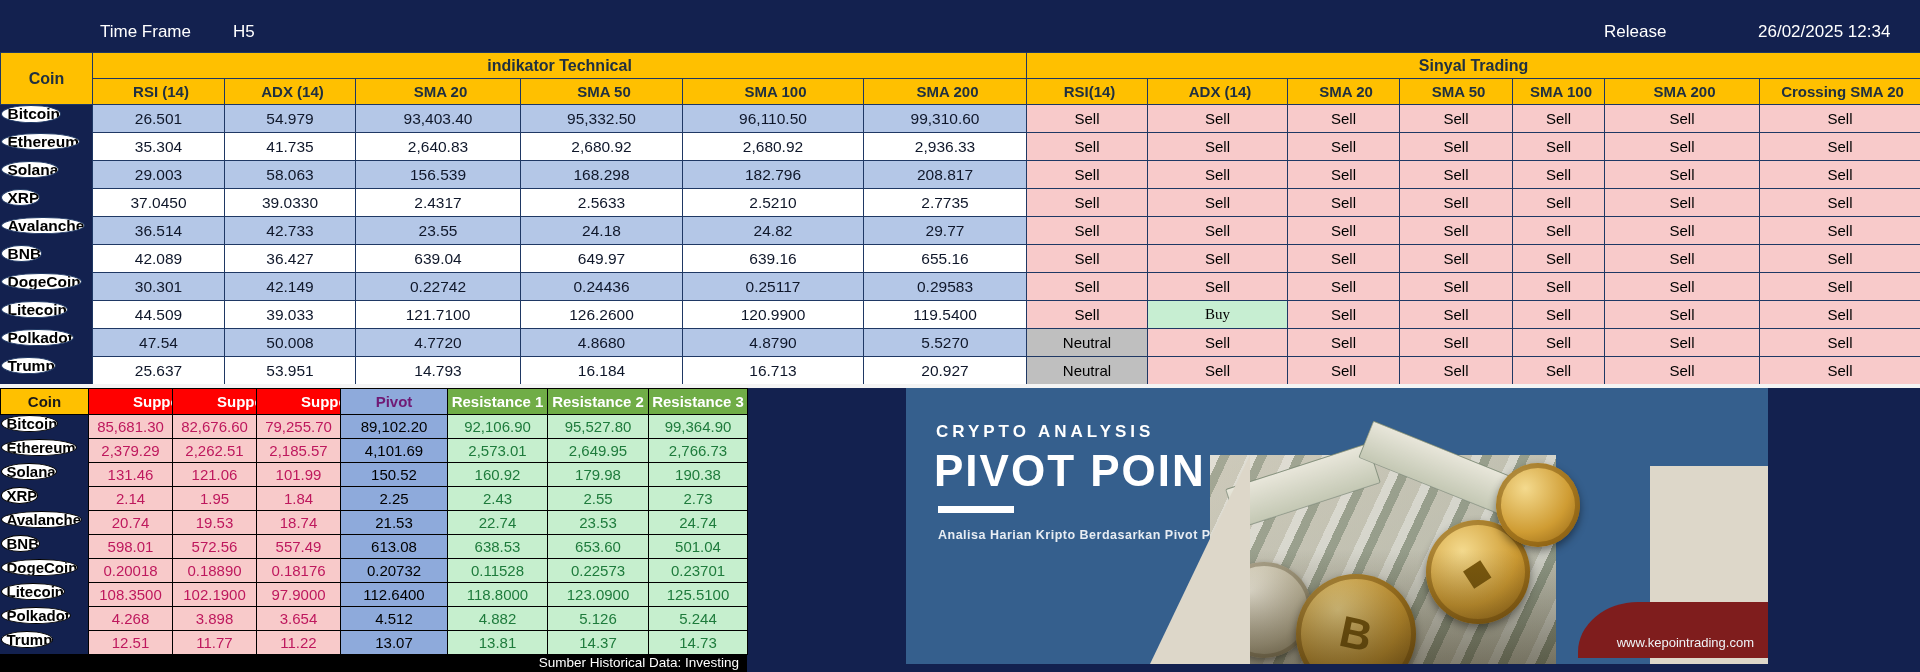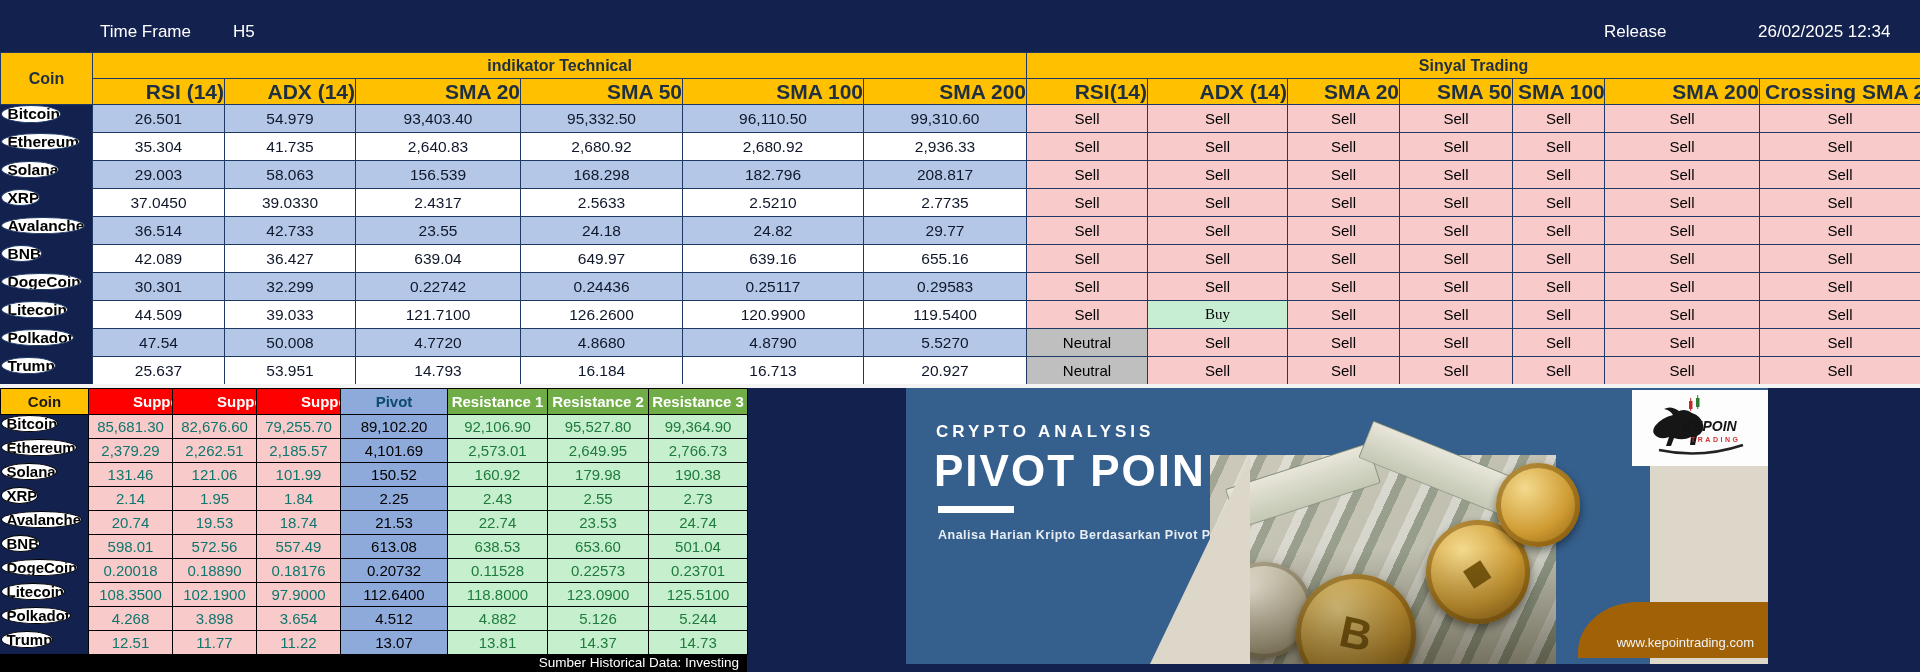--- a/index.html
+++ b/index.html
@@ -17,44 +17,44 @@
   .topbar .rel-value  { position:absolute; left:1758px; top:22px; font-size:17px; }
 
   
   table { border-collapse:collapse; table-layout:fixed; }
   .tech { position:absolute; top:52px; left:0; width:1920px; }
   .tech th, .tech td { border:1px solid #1f3864; overflow:hidden; white-space:nowrap; padding:0; line-height:1; }
   .tech thead tr.grp   { height:26px; }
   .tech thead tr.cols  { height:26px; }
   .tech tbody tr       { height:28px; }
   .tech th { background:#ffc000; color:#203040; font-weight:700; font-size:16px; }
-  .tech th.colh { text-align:right; padding-left:5px; font-size:21px; }
+  .tech th.colh { text-align:center; padding-left:5px; font-size:15px; }
   .tech td.coin { background:#fff; color:#000; text-align:left; padding-left:6px; font-size:15.5px; }
   .tech td.val  { background:#fff; color:#0f172a; text-align:center; font-size:15.5px; }
   .tech tr.stripe td.val { background:#b4c7e7; }
   .tech td.sig { text-align:center; font-size:15px; color:#000; }
   .tech td.sig-sell    { background:#f8caca; }
   .tech td.sig-buy     { background:#c7eed2;font-family:Liberation Serif, serif; }
   .tech td.sig-neutral { background:#bfbfbf; }
 
   .gap-strip { position:absolute; top:384px; left:0; width:1920px; height:4px; background:#f4f4f4; }
 
   
   .pivot { position:absolute; top:388px; left:0; width:747px; }
   .pivot th, .pivot td { border:1px solid #000; overflow:hidden; white-space:nowrap; padding:0; line-height:1; }
   .pivot thead tr { height:26px; }
   .pivot tbody tr { height:24px; }
   .pivot th { font-size:15px; font-weight:700; }
   .pivot th.h-coin { background:#ffc000; color:#1a1a1a; }
   .pivot th.h-support { background:#ff0000; color:#fff;padding-left:44px; }
-  .pivot th.h-pivot { background:#8eaadb; color:#0c4a6e; }
+  .pivot th.h-pivot { background:#8eaadb; color:#701a75; }
   .pivot th.h-resistance { background:#70ad47; color:#fff; }
   .pivot td { font-size:15px; text-align:center; }
   .pivot td.coin { background:#fff; color:#000; text-align:left; padding-left:5px; }
-  .pivot td.support    { background:#f8caca; color:#0f766e; }
+  .pivot td.support    { background:#f8caca; color:#be185d; }
   .pivot td.pivotc     { background:#8eaadb; color:#000; }
   .pivot td.resistance { background:#c6efce; color:#1e7b3c; }
 
   .source-bar {
     position:absolute; top:654px; left:0; width:747px; height:30px;
     background:#000; color:#fff; font-size:13.5px; line-height:18px;
     text-align:right; padding-right:8px;
   }
 
   
@@ -75,21 +75,21 @@
   .photo .bill { position:absolute; background:linear-gradient(#e8e6da,#c4c8b4); border:1px solid rgba(70,90,70,.5); border-radius:2px; }
   .photo .shade { position:absolute; left:0; bottom:0; width:100%; height:55%;
     background:linear-gradient(rgba(40,30,10,0), rgba(40,30,10,.45)); }
   .coin { position:absolute; border-radius:50%; display:flex; align-items:center; justify-content:center; font-weight:700; }
   .coin.gold   { background:radial-gradient(circle at 35% 30%, #f4da8e, #cf9c33 55%, #8a5d10 95%); box-shadow:inset 0 0 0 5px rgba(120,80,10,.5), 0 4px 8px rgba(0,0,0,.45); color:#7c5a0e; }
   .coin.silver { background:radial-gradient(circle at 35% 30%, #f6f2e4, #c0b89e 60%, #8d8468 95%); box-shadow:inset 0 0 0 4px rgba(110,100,70,.45), 0 3px 6px rgba(0,0,0,.4); color:#867c5c; }
   .coin .glyph { transform:rotate(12deg); }
 
   .wedge { position:absolute; left:244px; top:67px; width:100px; height:209px; background:#ddd7c9;
     clip-path:polygon(0 100%, 100% 0, 100% 100%); }
-  .swoosh { position:absolute; right:0; bottom:6px; width:190px; height:56px; background:#a16207;
+  .swoosh { position:absolute; right:0; bottom:6px; width:190px; height:56px; background:#7f1d1d;
     border-top-left-radius:60px 50px; }
   .swoosh .site { position:absolute; right:14px; bottom:8px; color:#f0f3f7; font-size:13px; }
 
   .logo-card svg { display:block; }
 </style>
 </head>
 <body>
 
 <div class="stage">
 
@@ -232,21 +232,21 @@
           <td class="sig sig-sell">Sell</td>
           <td class="sig sig-sell">Sell</td>
           <td class="sig sig-sell">Sell</td>
           <td class="sig sig-sell">Sell</td>
           <td class="sig sig-sell">Sell</td>
           <td class="sig sig-sell">Sell</td>
         </tr>
         <tr class="stripe">
           <td class="coin">DogeCoin</td>
           <td class="val">30.301</td>
-          <td class="val">32.299</td>
+          <td class="val">42.149</td>
           <td class="val">0.22742</td>
           <td class="val">0.24436</td>
           <td class="val">0.25117</td>
           <td class="val">0.29583</td>
           <td class="sig sig-sell">Sell</td>
           <td class="sig sig-sell">Sell</td>
           <td class="sig sig-sell">Sell</td>
           <td class="sig sig-sell">Sell</td>
           <td class="sig sig-sell">Sell</td>
           <td class="sig sig-sell">Sell</td>
@@ -453,31 +453,19 @@
         </div>
       <div class="coin gold" style="right:26px; bottom:40px; width:104px; height:104px; font-size:36px;">
           <span class="glyph">◆</span>
         </div>
       <div class="coin gold" style="right:-24px; top:8px; width:84px; height:84px; font-size:28px;"></div>
       <div class="shade"></div>
     </div>
 
     <div class="wedge"></div>
 
-    <div class="logo-card">
-      <svg width="122" height="66" viewBox="0 0 122 66">
-        <rect x="50" y="6" width="3.5" height="8" fill="#c62828"></rect>
-        <line x1="51.7" y1="3" x2="51.7" y2="16" stroke="#c62828" stroke-width="1"></line>
-        <rect x="57" y="3" width="3.5" height="9" fill="#2e7d32"></rect>
-        <line x1="58.7" y1="0" x2="58.7" y2="14" stroke="#2e7d32" stroke-width="1"></line>
-        <path d="M40 16 Q32 10 25 14 Q31 15 34 20 Q22 23 16 31 Q12 37 17 41 Q22 45 30 42 L27 51 L32 51 L35 43 Q44 46 52 42 L51 50 L56 50 L58 41 Q66 37 64 29 Q62 21 53 18 Q47 13 40 16 Z" fill="#161616"></path>
-        <text x="44" y="36" font-family="Liberation Sans, sans-serif" font-size="14" font-weight="bold" font-style="italic" fill="#141414" id="logo-name-text">KEPOIN</text>
-        <text x="52" y="47" font-family="Liberation Sans, sans-serif" font-size="7" font-weight="bold" letter-spacing="2.5" fill="#d32f2f" id="logo-sub-text">TRADING</text>
-        <path d="M20 55 Q62 64 104 50" stroke="#222" stroke-width="2.5" fill="none"></path>
-      </svg>
-    </div>
 
     <div class="swoosh">
       <span class="site">www.kepointrading.com</span>
     </div>
   </div>
 
 </div>
 
 </body></html>

